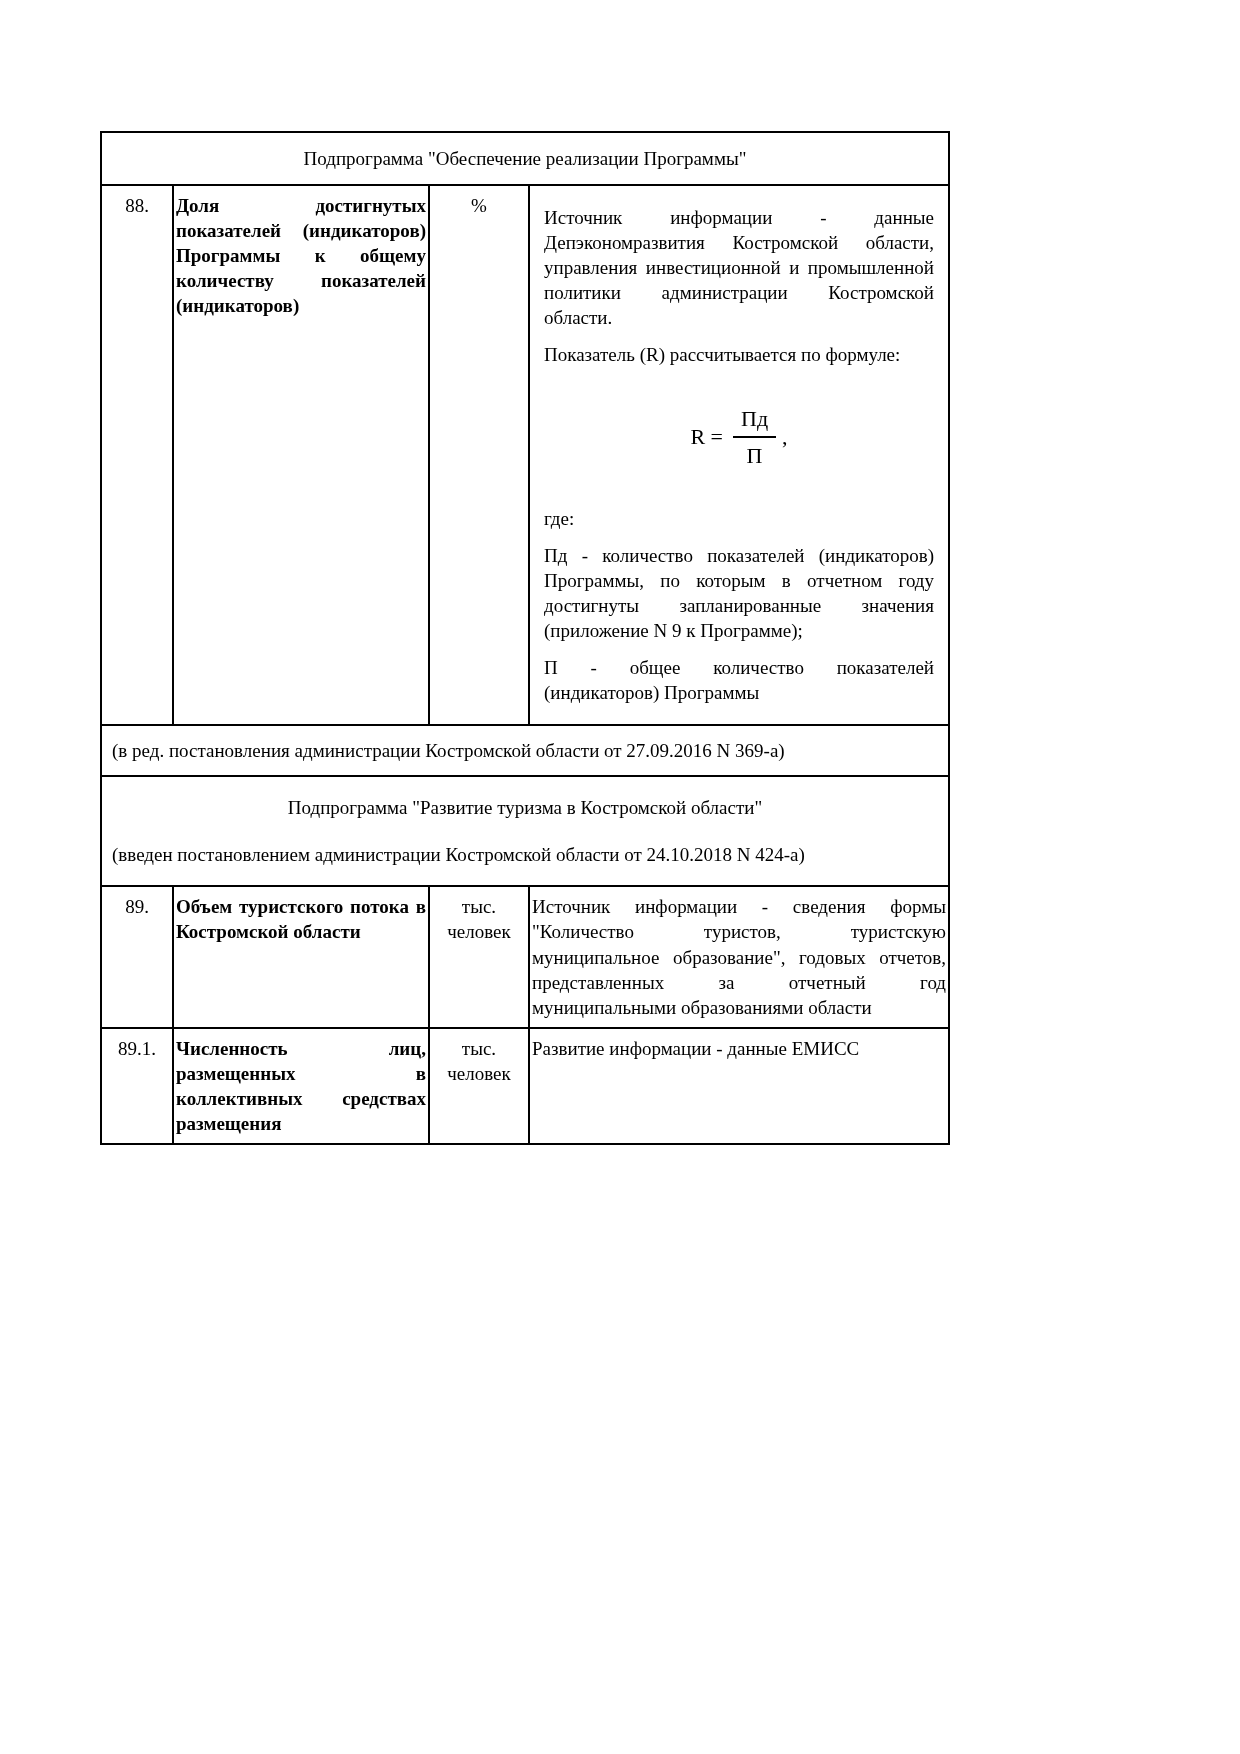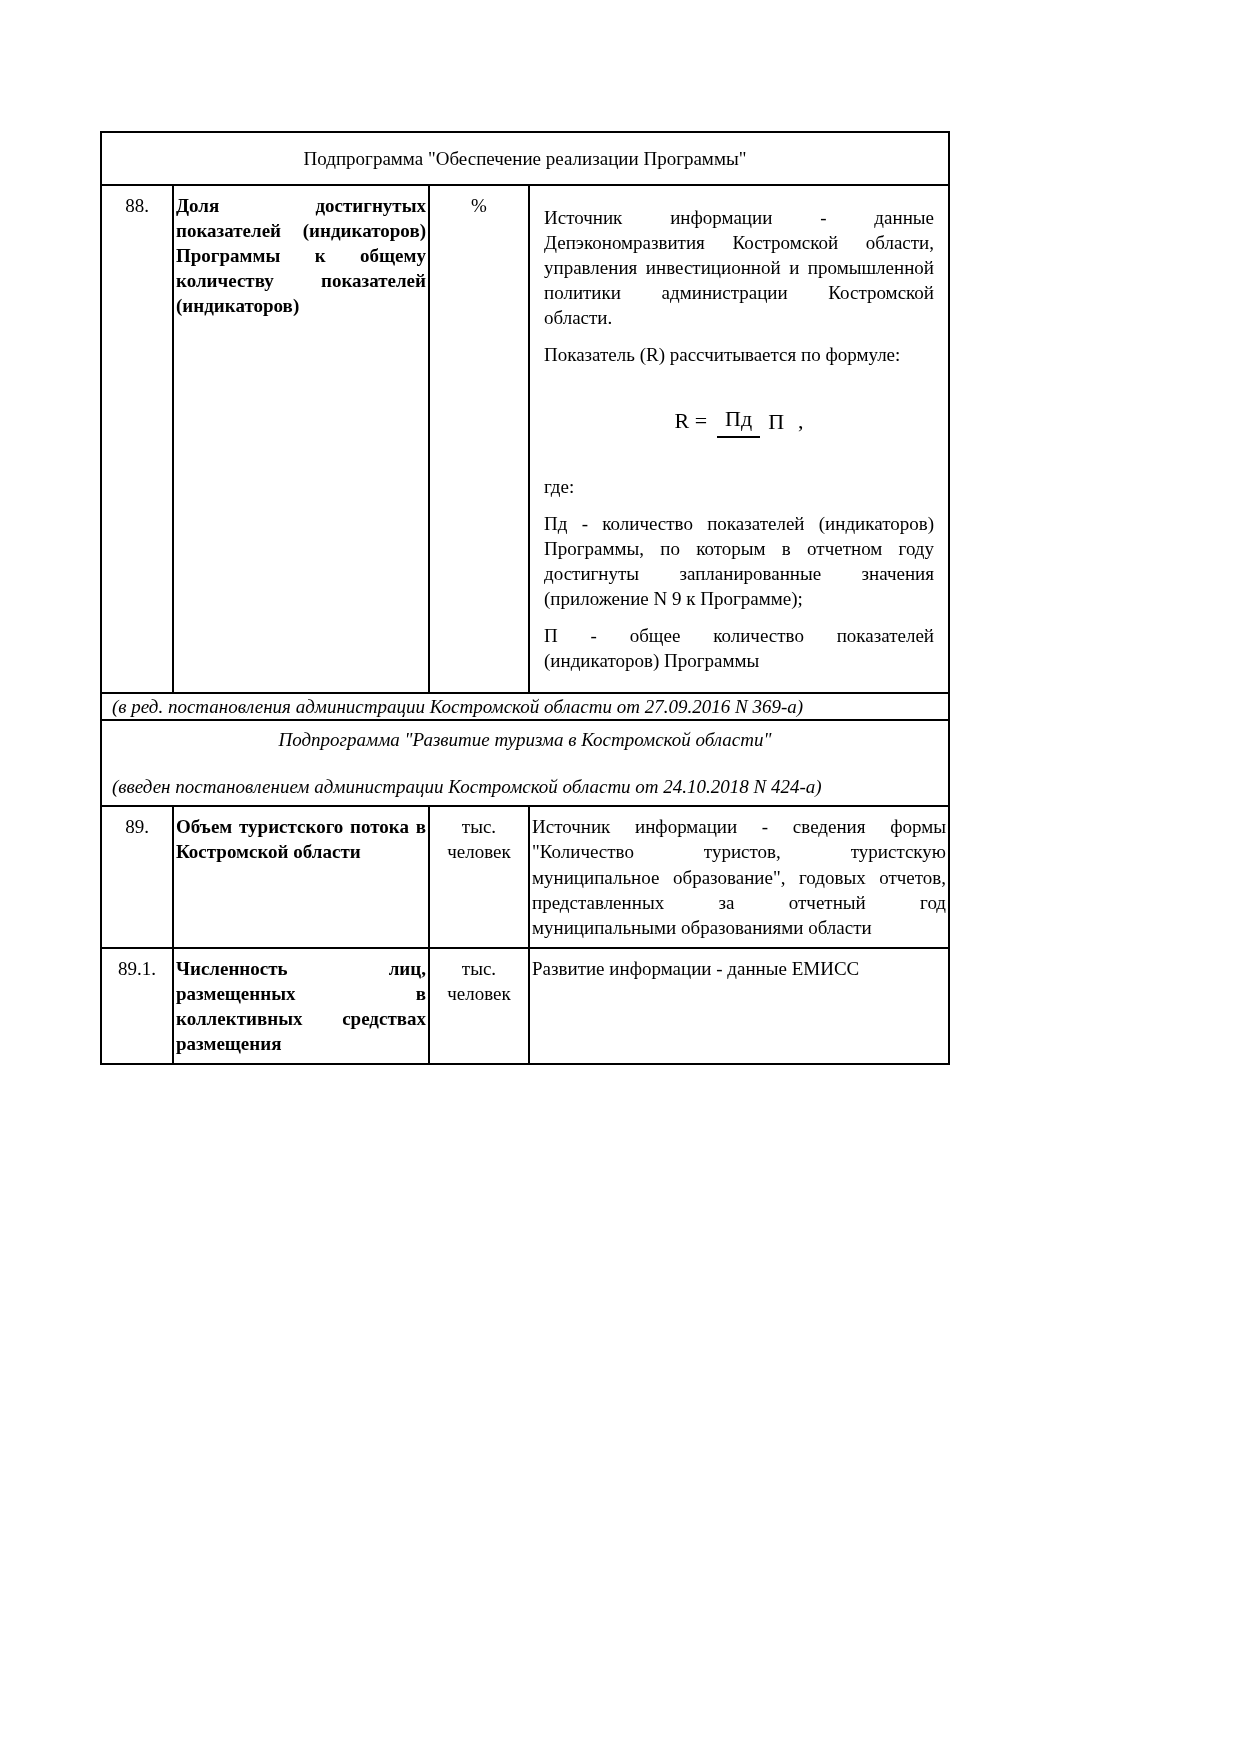--- a/index.html
+++ b/index.html
@@ -45,22 +45,21 @@
     font-weight: bold;
   }
   td.unit-cell {
     text-align: center;
   }
   td.source-cell {
     text-align: justify;
   }
   td.note-cell {
     text-align: justify;
-    padding: 0 10px;
-    font-style: italic;
+    padding: 12px 10px;
   }
   td.source-cell p, td.name-cell p { margin: 12px; }
   p { margin: 0; }
 
   .section-head-title {
     text-align: center;
     margin: 6px 0 22px 0;
   }
   .section-head-note {
     text-align: justify;
@@ -71,21 +70,21 @@
     display: flex;
     justify-content: center;
     align-items: center;
     gap: 10px;
     margin: 36px 0 36px 0;
     font-size: 22px;
     text-align: center;
   }
   .frac {
     display: inline-flex;
-    flex-direction: row;
+    flex-direction: column;
     align-items: stretch;
     text-align: center;
   }
   .frac-num {
     border-bottom: 2px solid #000;
     padding: 0 8px 3px 8px;
   }
   .frac-den {
     padding: 3px 8px 0 8px;
   }

